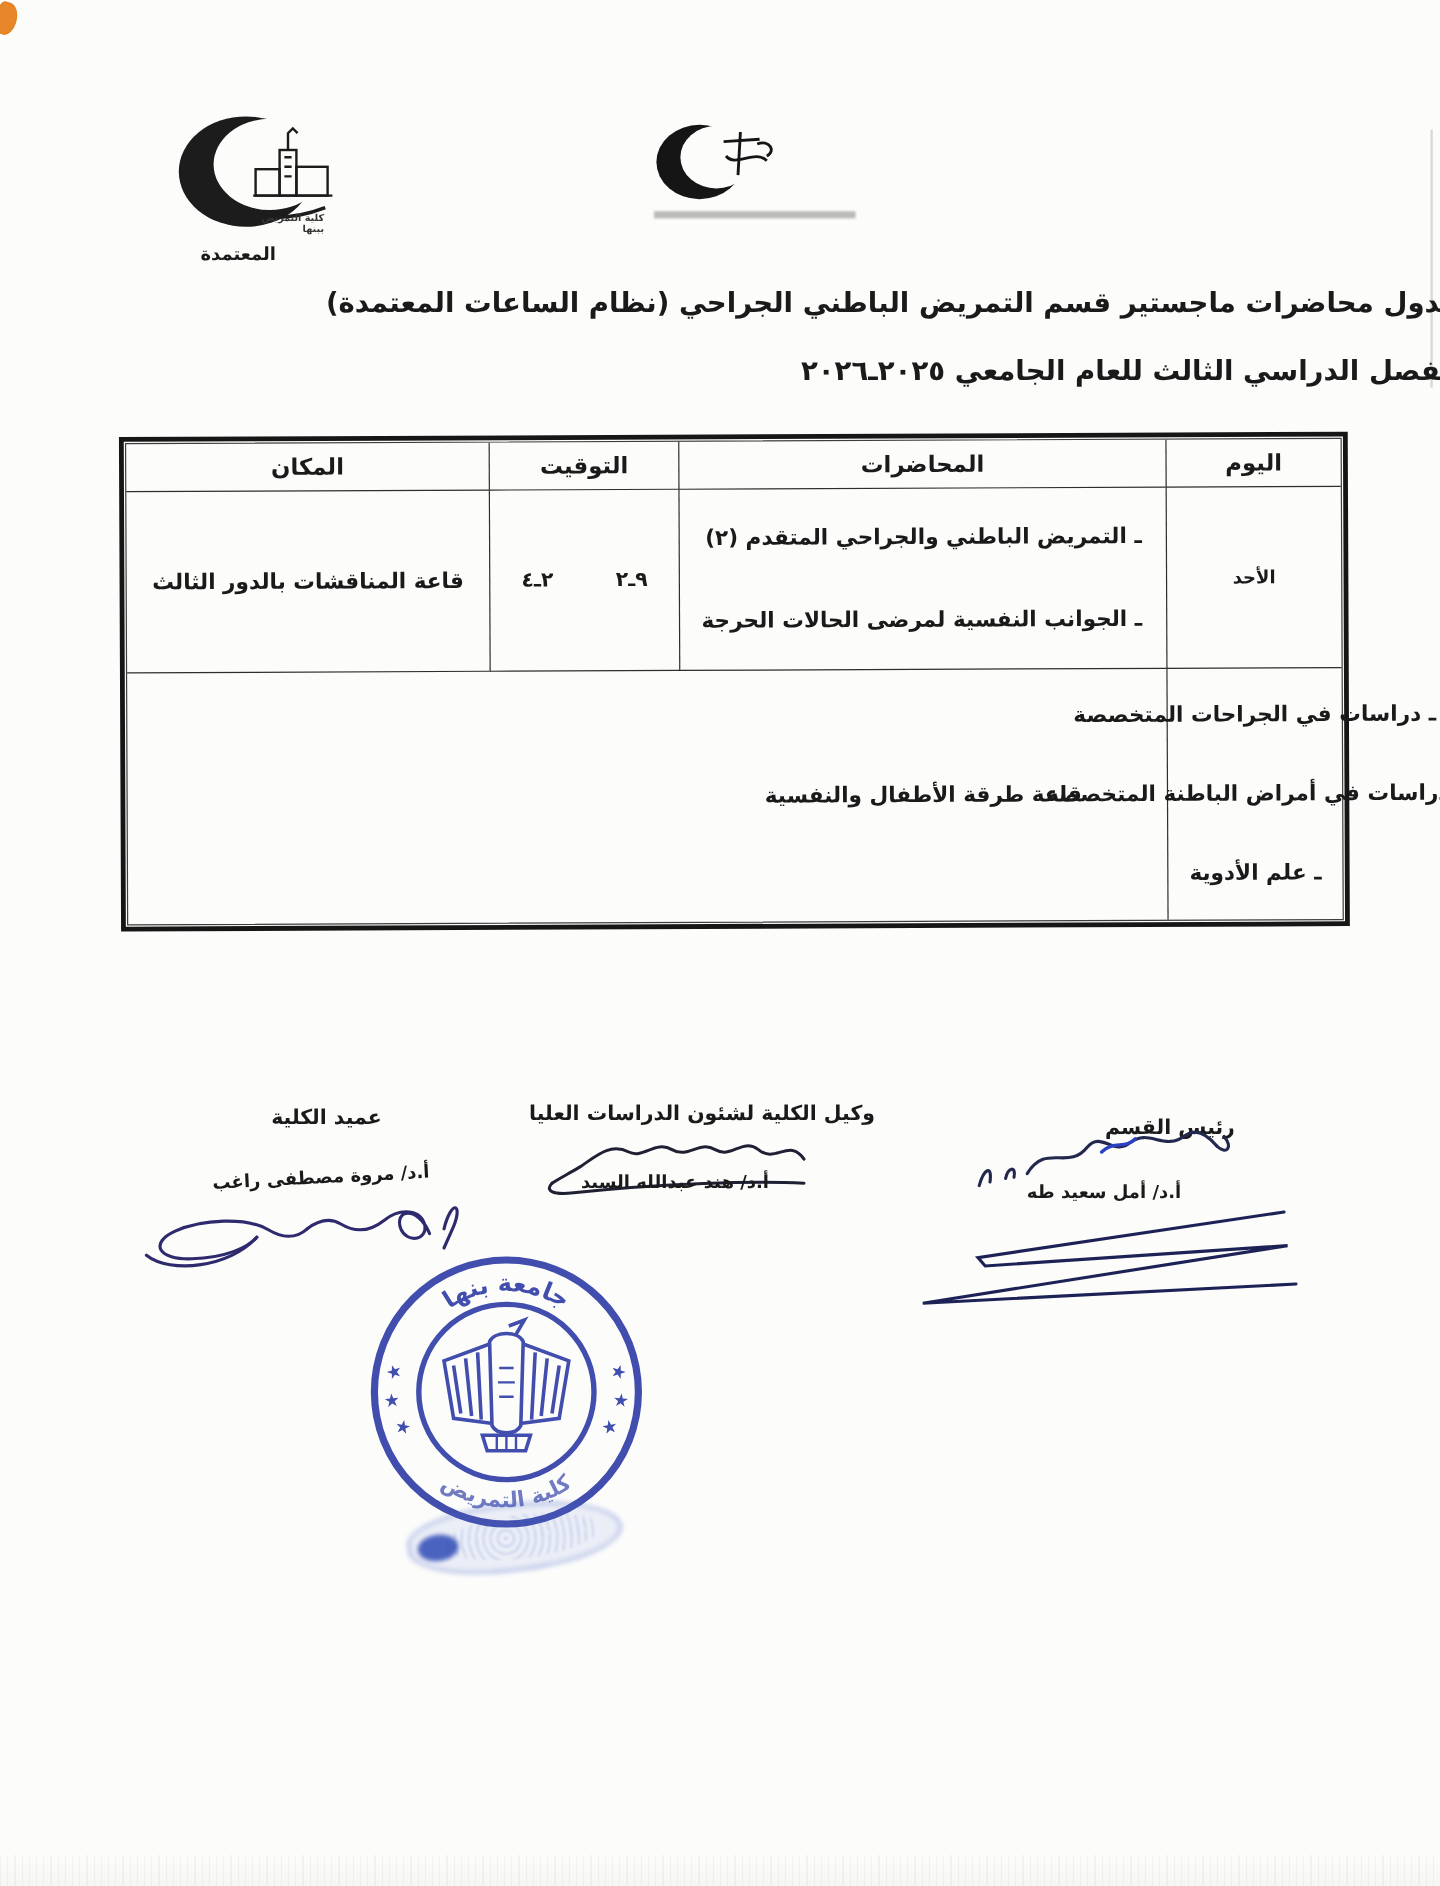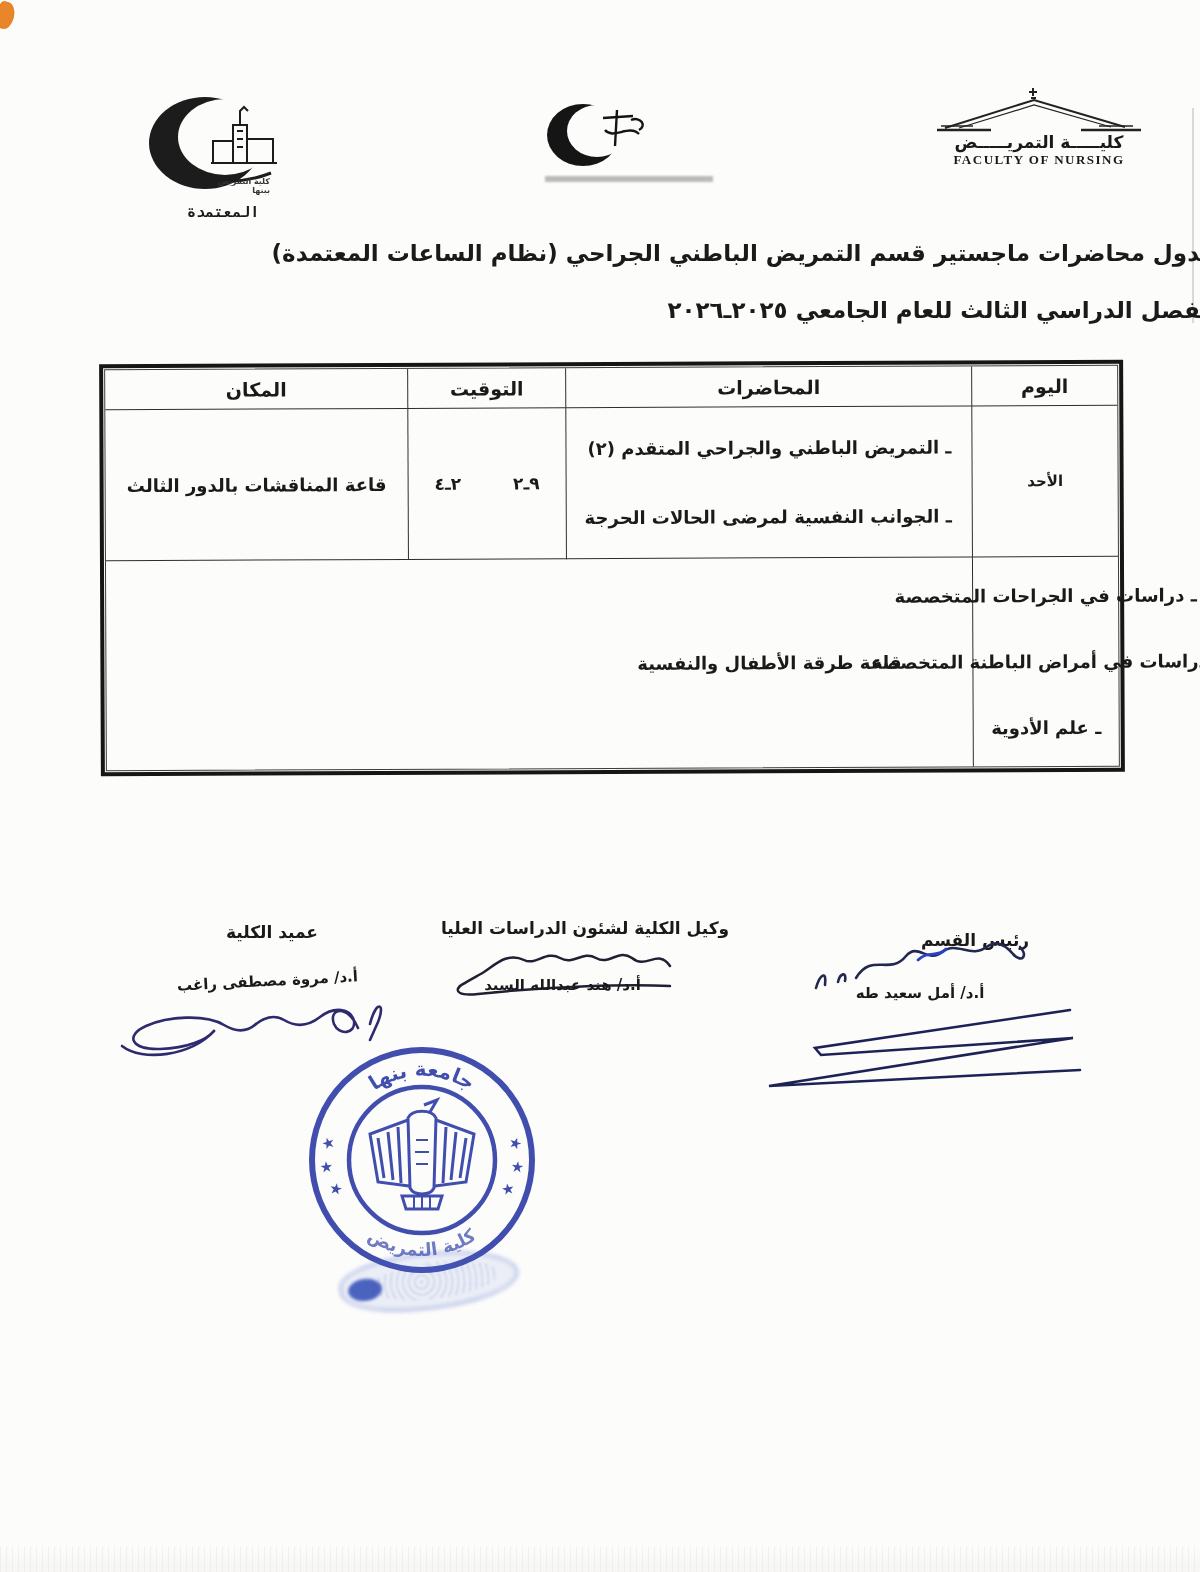--- a/index.html
+++ b/index.html
@@ -18,21 +18,21 @@
   .edge-line{position:absolute;left:1192px;top:108px;width:2px;height:215px;background:#ddd9d2;}
   .bottom-texture{
     position:absolute;left:0;bottom:0;width:100%;height:26px;opacity:.55;
     background:
       repeating-linear-gradient(90deg, rgba(90,85,70,.10) 0 1px, transparent 1px 6px),
       linear-gradient(to bottom, rgba(0,0,0,0) 0%, rgba(120,110,95,.08) 100%);
   }
   
   .logo-left{position:absolute;left:145px;top:95px;width:175px;}
   .logo-left-caption{font-size:8px;font-weight:bold;color:#333;text-align:right;width:70px;margin:-22px 0 0 55px;letter-spacing:-.5px;}
-  .accredited{font-size:15px;font-weight:bold;margin:8px 0 0 42px;font-family:Liberation Mono, monospace;}
+  .accredited{font-size:15px;font-weight:bold;margin:8px 0 0 22px;}
   .logo-center{position:absolute;left:543px;top:102px;width:180px;}
   .center-caption-blur{width:168px;height:6px;margin:4px 0 0 2px;background:#7a7a7a;opacity:.5;filter:blur(1.1px);}
   .logo-right{position:absolute;left:933px;top:86px;width:212px;text-align:center;}
   .logo-right-ar{font-size:17px;font-weight:bold;margin-top:-4px;letter-spacing:0;}
   .logo-right-en{font-family:"Liberation Serif","DejaVu Serif",serif;font-size:13px;font-weight:bold;letter-spacing:1.5px;margin-top:0;}
   
   .title{position:absolute;left:17px;width:100%;text-align:right;direction:rtl;font-weight:bold;font-size:23px;}
   .title1{top:240px;}
   .title2{top:297px;}
   
@@ -102,33 +102,20 @@
       <g stroke="#151515" stroke-width="2.4" fill="none">
         <path d="M74 8 L72 44"></path>
         <path d="M60 16 L90 14"></path>
         <path d="M62 28 C70 38 86 22 96 32"></path>
         <path d="M88 18 C98 14 104 24 96 28"></path>
       </g>
     </svg>
     <div class="center-caption-blur"></div>
   </div>
 
-  <div class="logo-right">
-    <svg width="212" height="46" viewBox="0 0 212 46">
-      <g stroke="#222" stroke-width="2" fill="none">
-        <path d="M100 10 L100 2 M96 6 L104 6 M98 12 L103 12"></path>
-        <path d="M12 42 L101 14 L192 41"></path>
-        <path d="M26 42 L101 19 L178 41" stroke-width="1.2"></path>
-        <path d="M4 44 L58 44 M148 44 L208 44" stroke-width="2.4"></path>
-        <path d="M8 40 L40 40 M166 40 L200 40" stroke-width="1.4"></path>
-      </g>
-    </svg>
-    <div class="logo-right-ar" dir="rtl">كليـــــة التمريـــــض</div>
-    <div class="logo-right-en">FACULTY OF NURSING</div>
-  </div>
 
   <div class="title title1">جدول محاضرات ماجستير قسم التمريض الباطني الجراحي (نظام الساعات المعتمدة)</div>
   <div class="title title2">الفصل الدراسي الثالث للعام الجامعي ٢٠٢٥ـ٢٠٢٦</div>
 
   <div class="sched">
     <div class="sched-inner">
 
       <div class="cell hdr day-col">اليوم</div>
       <div class="cell hdr">المحاضرات</div>
       <div class="cell hdr">التوقيت</div>

